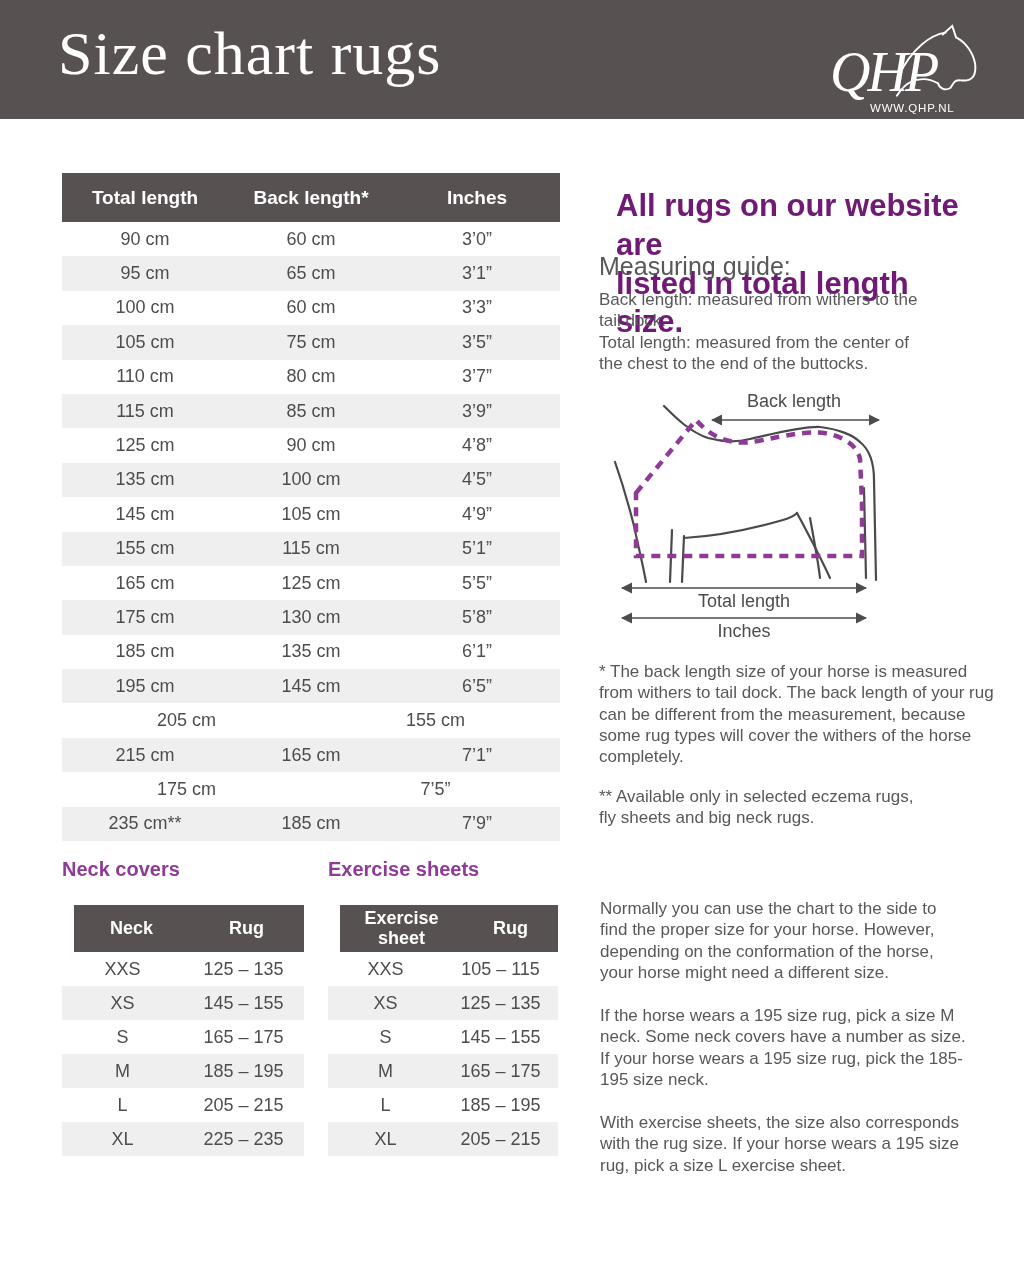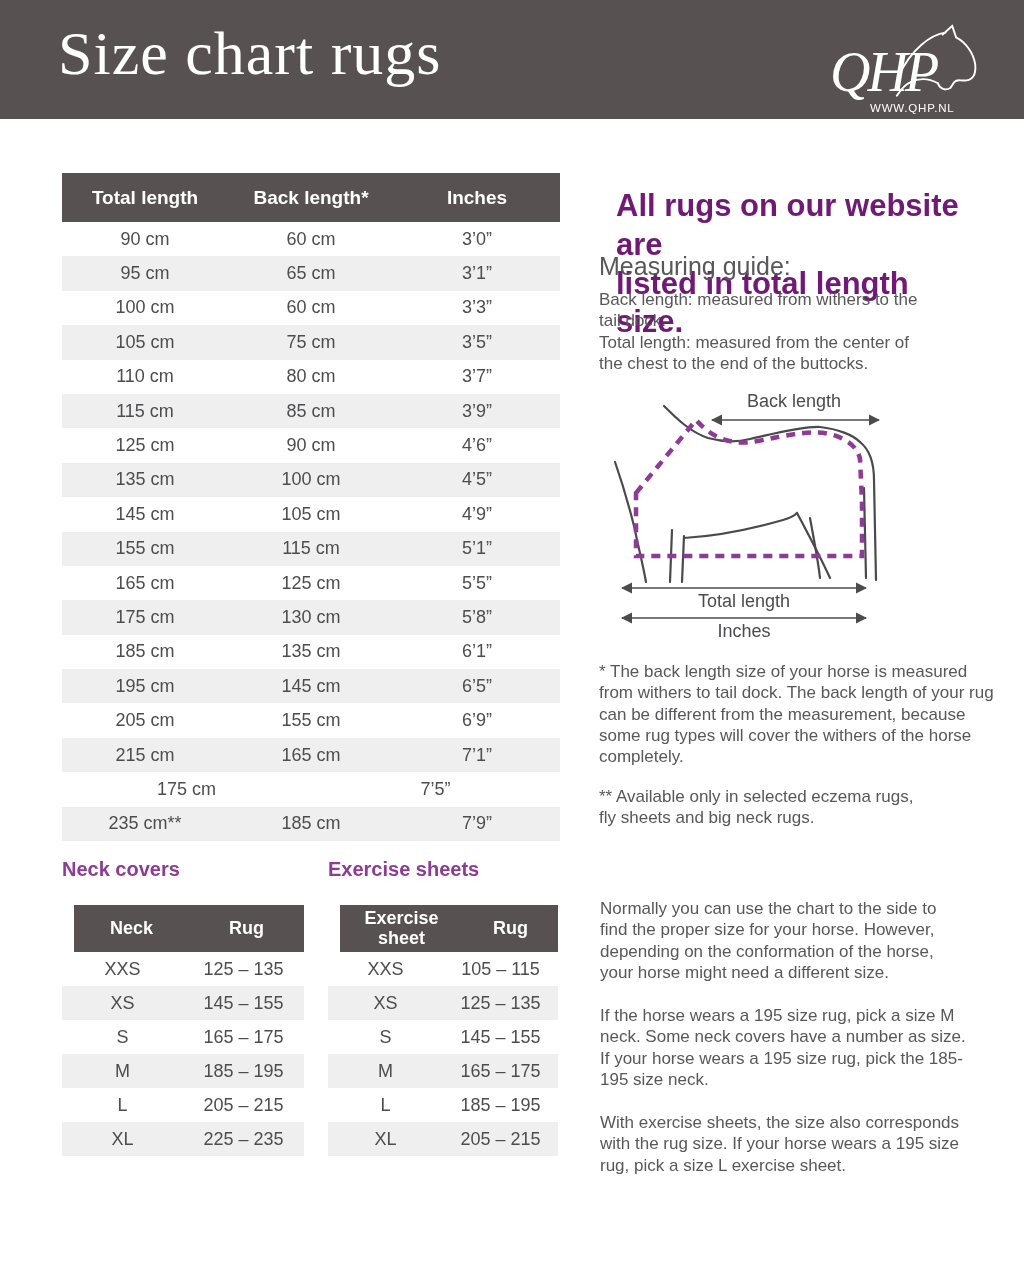--- a/index.html
+++ b/index.html
@@ -106,21 +106,21 @@
           <div class="tcell">3’7”</div>
         </div>
         <div class="trow">
           <div class="tcell">115 cm</div>
           <div class="tcell">85 cm</div>
           <div class="tcell">3’9”</div>
         </div>
         <div class="trow">
           <div class="tcell">125 cm</div>
           <div class="tcell">90 cm</div>
-          <div class="tcell">4’6”</div>
+          <div class="tcell">4’8”</div>
         </div>
         <div class="trow">
           <div class="tcell">135 cm</div>
           <div class="tcell">100 cm</div>
           <div class="tcell">4’5”</div>
         </div>
         <div class="trow">
           <div class="tcell">145 cm</div>
           <div class="tcell">105 cm</div>
           <div class="tcell">4’9”</div>
@@ -146,21 +146,20 @@
           <div class="tcell">6’1”</div>
         </div>
         <div class="trow">
           <div class="tcell">195 cm</div>
           <div class="tcell">145 cm</div>
           <div class="tcell">6’5”</div>
         </div>
         <div class="trow">
           <div class="tcell">205 cm</div>
           <div class="tcell">155 cm</div>
-          <div class="tcell">6’9”</div>
         </div>
         <div class="trow">
           <div class="tcell">215 cm</div>
           <div class="tcell">165 cm</div>
           <div class="tcell">7’1”</div>
         </div>
         <div class="trow">
           <div class="tcell">175 cm</div>
           <div class="tcell">7’5”</div>
         </div>

